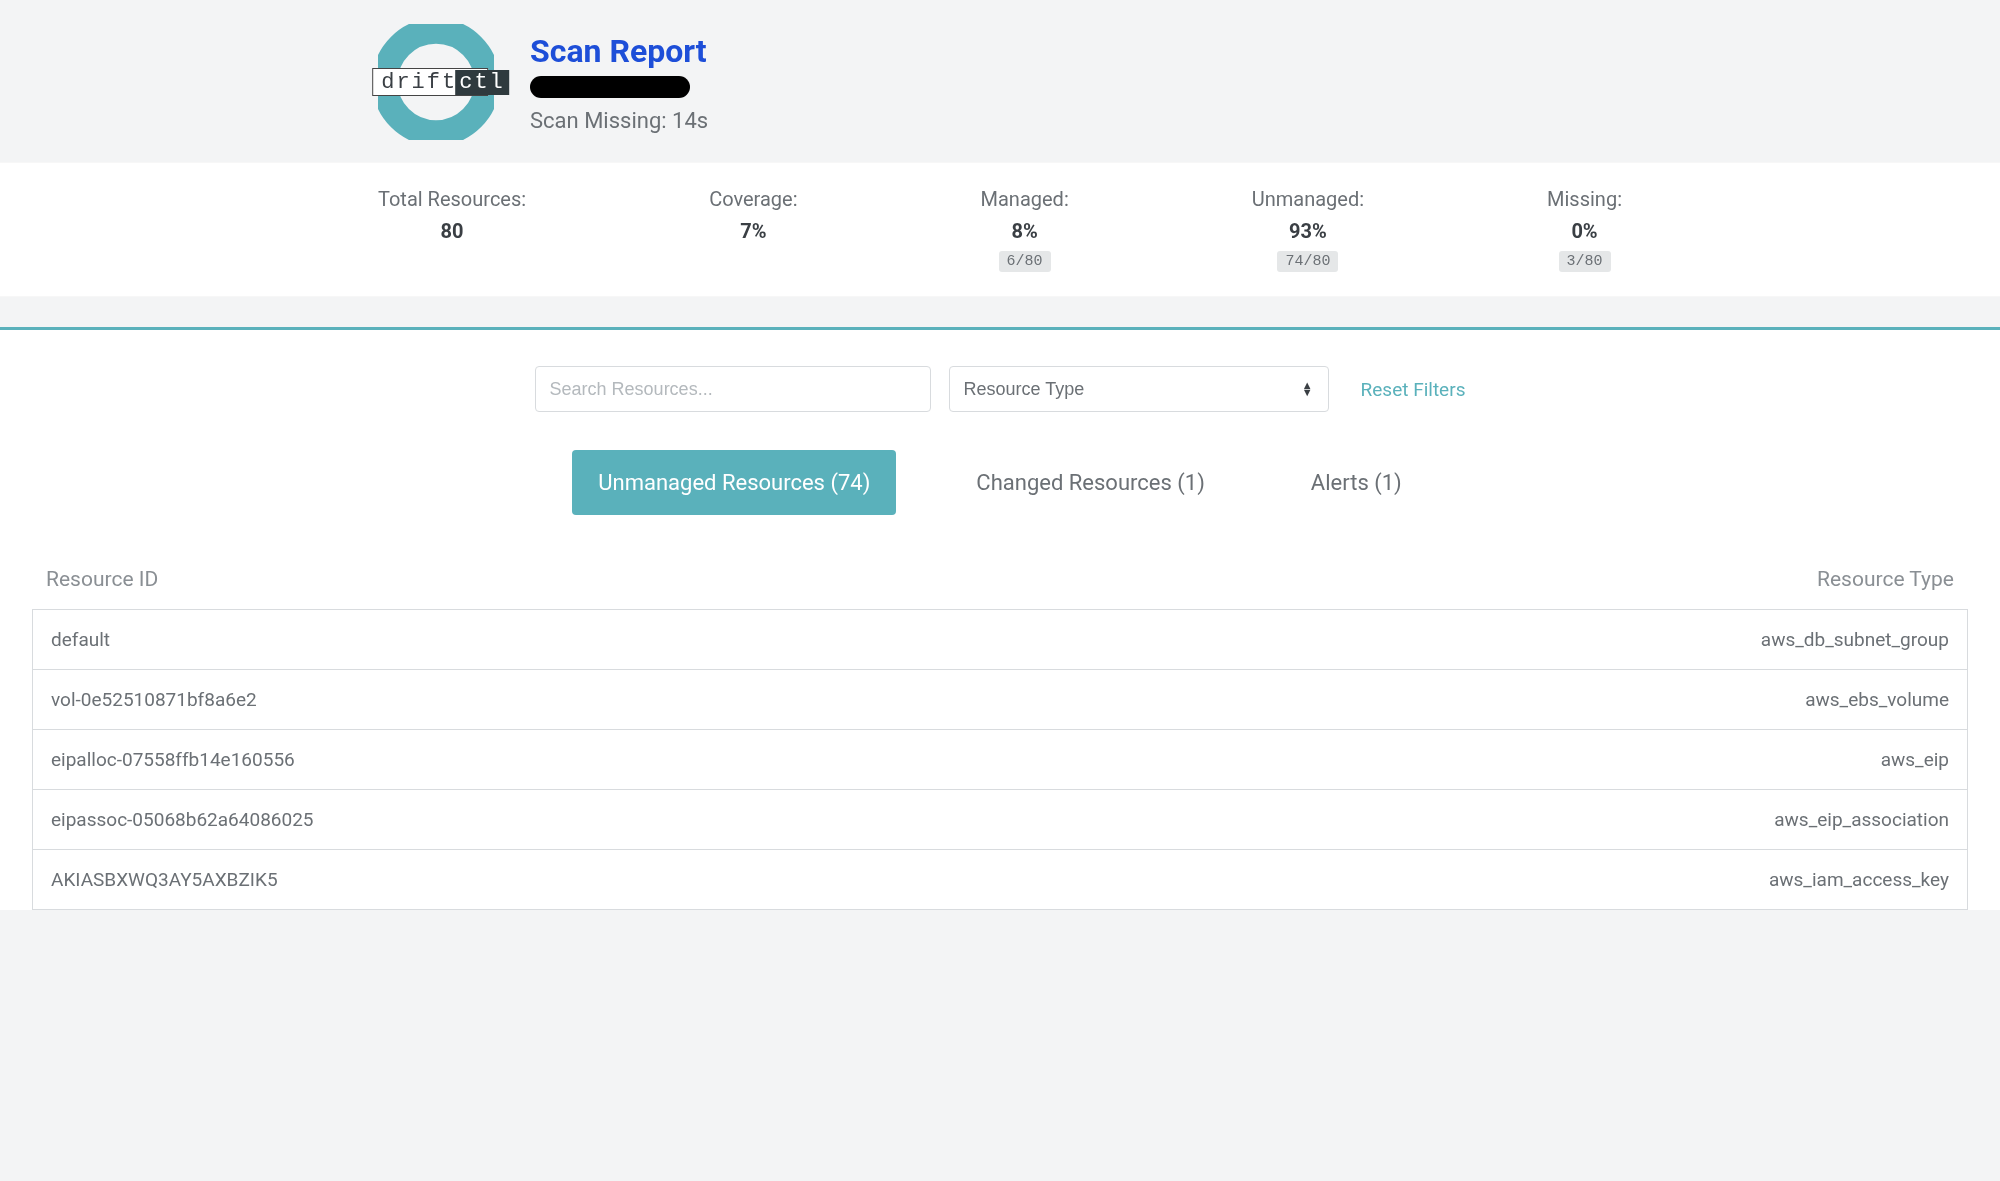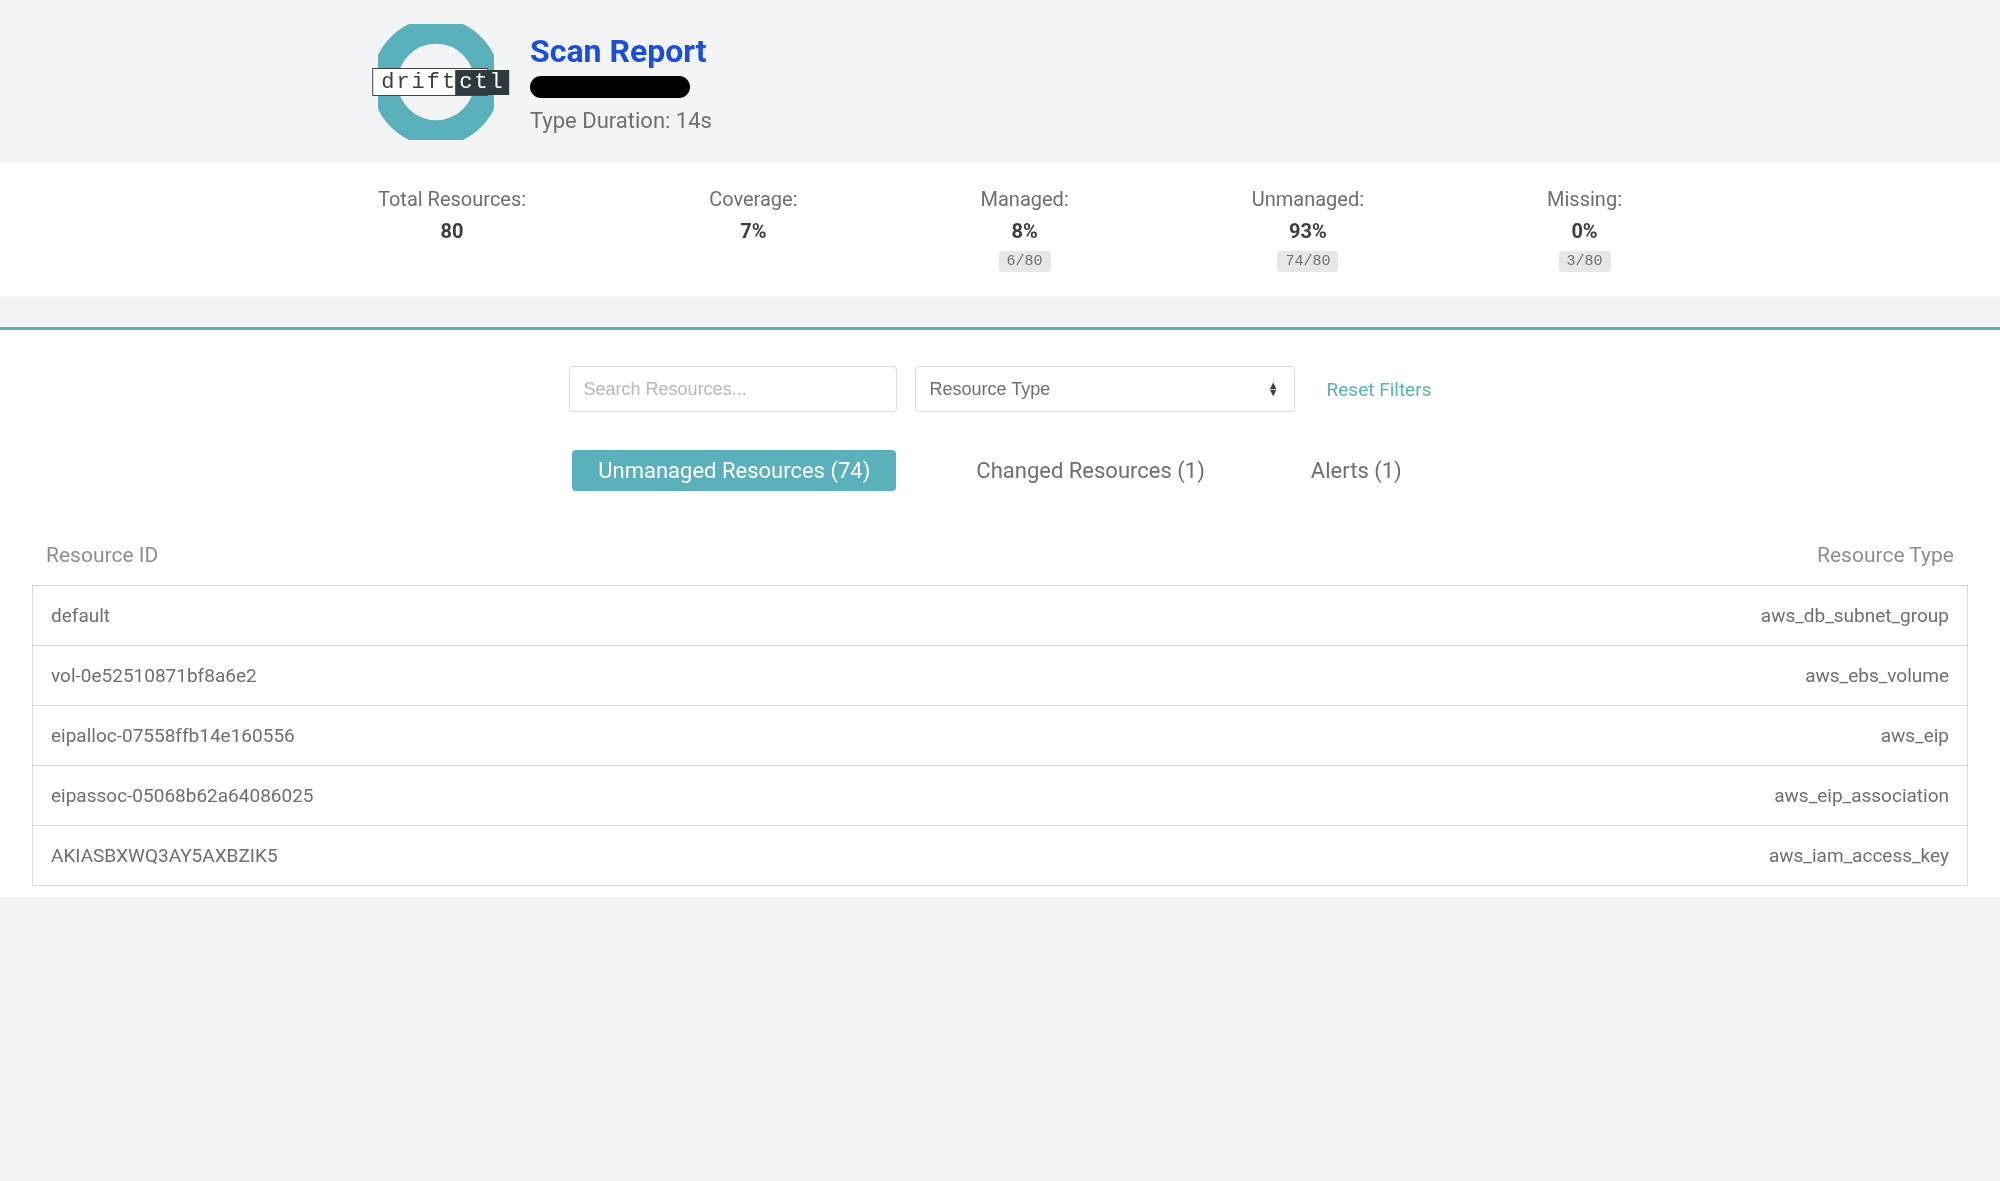--- a/index.html
+++ b/index.html
@@ -84,21 +84,21 @@
     padding: 36px 32px 0 32px;
     min-height: 570px;
   }
 
   
   .filter-row {
     display: flex; justify-content: center; align-items: center; gap: 18px;
     margin-bottom: 38px;
   }
   .search-input {
-    width: 328px; height: 46px;
+    width: 396px; height: 46px;
     border: 1px solid var(--border); border-radius: 4px;
     font-size: 18px; color: var(--text-dark); padding: 0 14px;
   }
   .search-input::placeholder { color: #b4b9bd; }
   .select-wrap { position: relative; }
   .type-select {
     width: 380px; height: 46px; appearance: none; -webkit-appearance:none;
     border: 1px solid var(--border); border-radius: 4px; background:#fff;
     font-size: 18px; color: var(--text-muted); padding: 0 40px 0 14px;
   }
@@ -112,21 +112,21 @@
     margin-left: 14px;
   }
 
   
   .tabs {
     display: flex; justify-content: center; gap: 54px;
     margin-bottom: 52px;
   }
   .tab {
     font-size: 22px; color: var(--text-muted);
-    padding: 8px 26px; cursor: pointer; border-radius: 4px;
+    padding: 20px 26px; cursor: pointer; border-radius: 4px;
   }
   .tab.active { background: var(--driftctl-cyan); color:#fff; }
 
   
   .table-header {
     display:flex; justify-content:space-between;
     font-size: 21px; color: var(--text-light);
     padding: 0 14px 18px 14px;
   }
 
@@ -150,21 +150,21 @@
       <svg viewBox="0 0 100 100">
         <circle cx="50" cy="50" r="44" fill="none" stroke="#5ab1bb" stroke-width="22"></circle>
       </svg>
       <div class="logo-label">
         <span>drift</span><span class="ctl">ctl</span>
       </div>
     </div>
     <div class="title-block">
       <h1>Scan Report</h1>
       <span class="redacted"></span>
-      <div class="duration">Type Duration: 14s</div>
+      <div class="duration">Scan Missing: 14s</div>
     </div>
   </div>
 </div>
 
 <div class="stats-bar">
   <div class="stats-inner">
     <div class="stat">
       <span>Total Resources:</span>
       <span class="value">80</span>
     </div>

